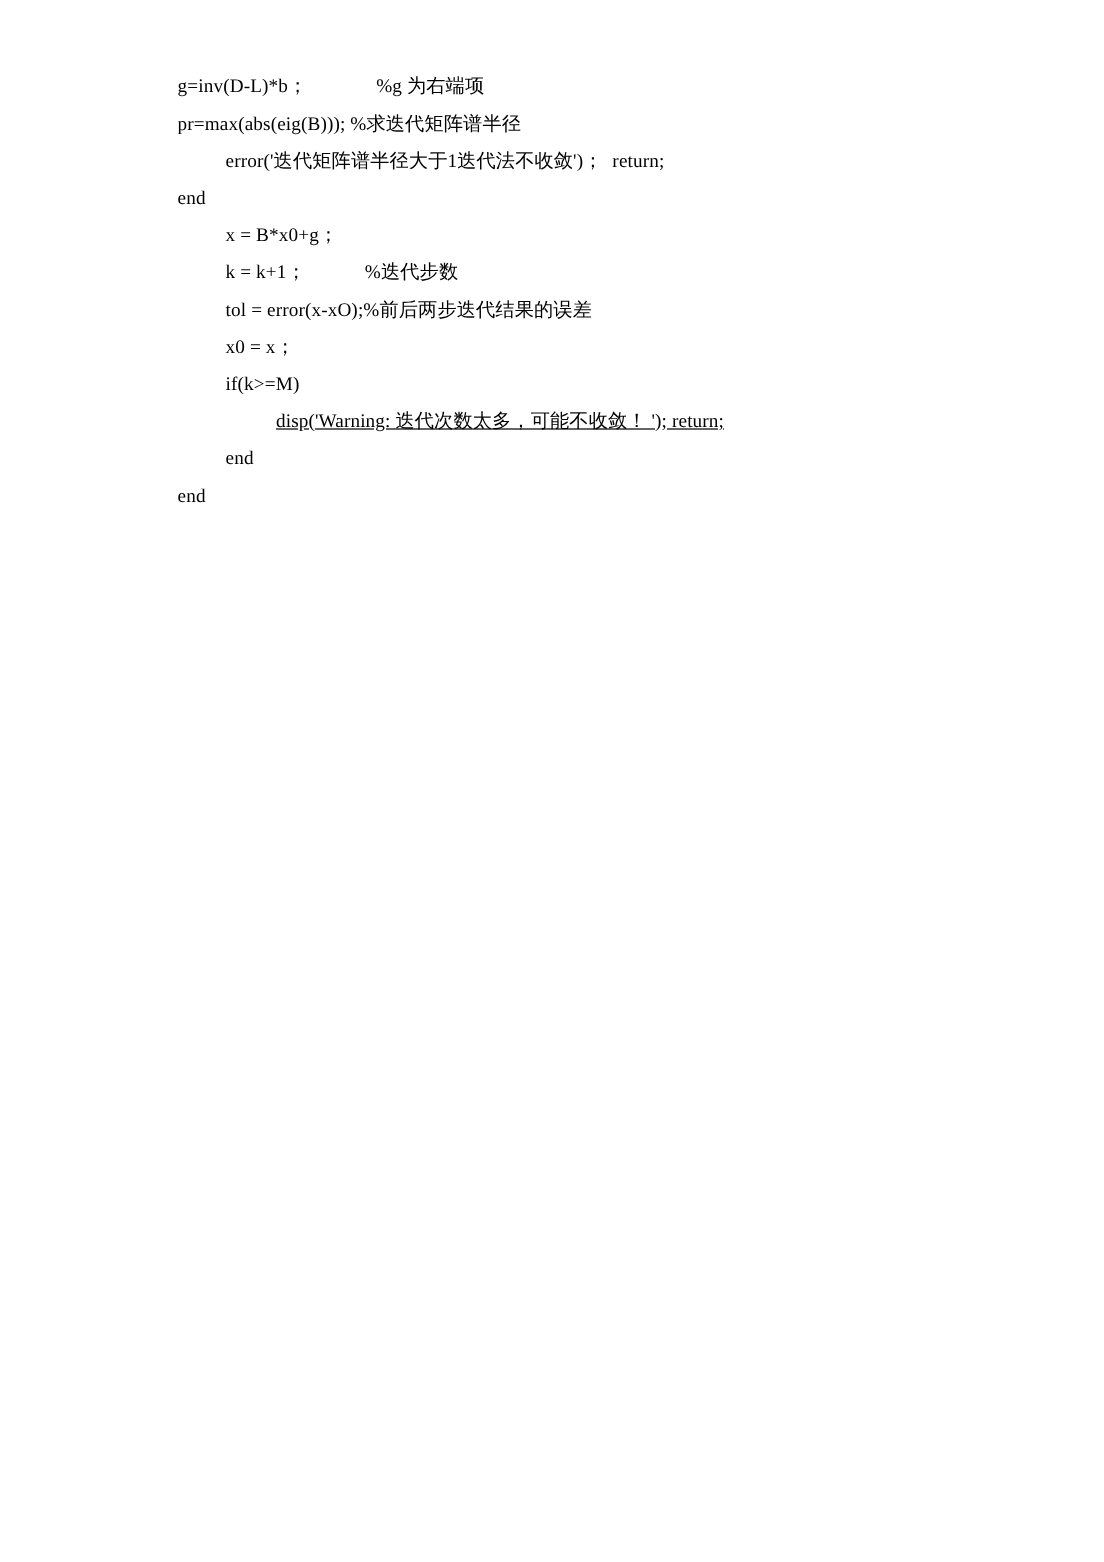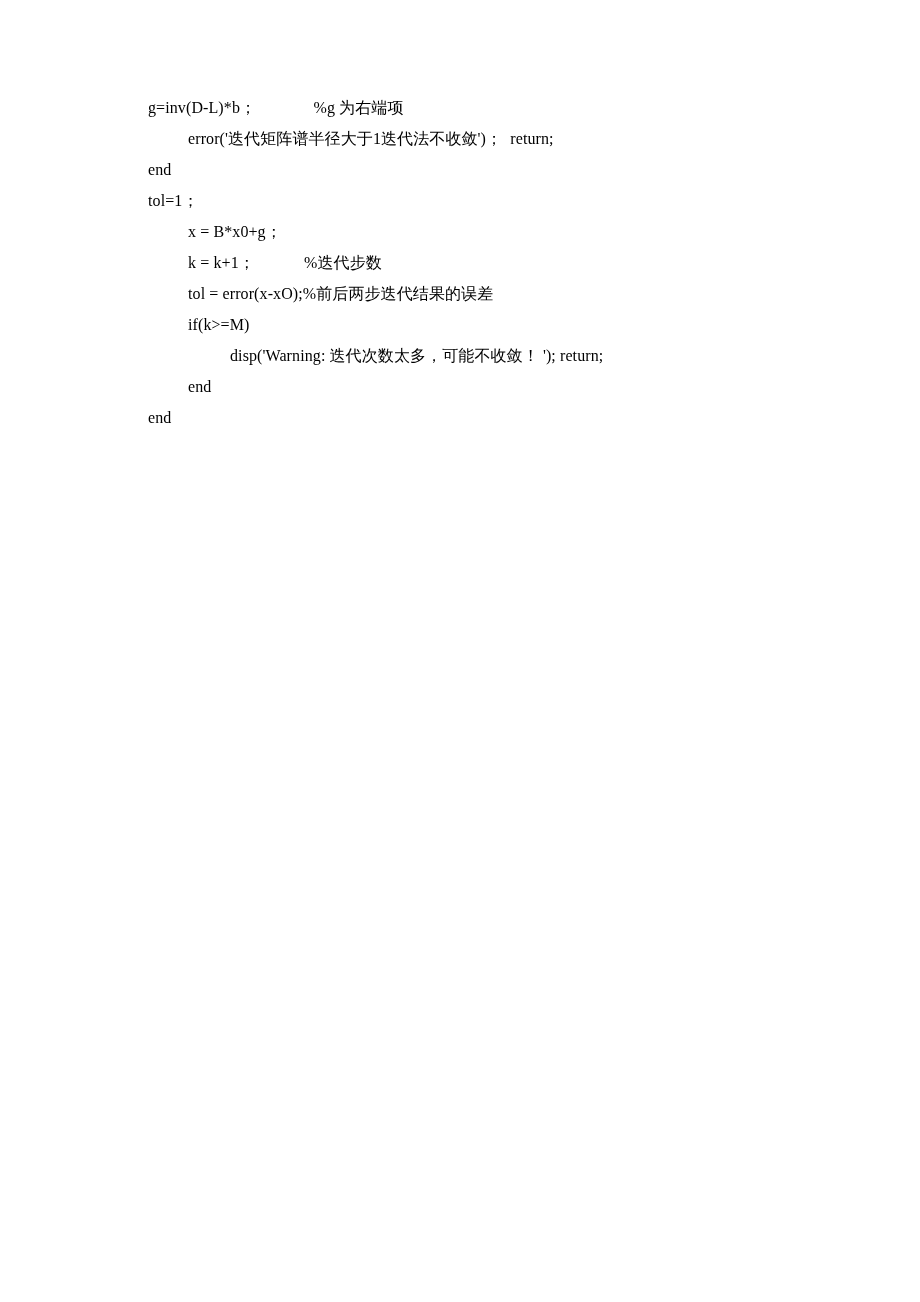--- a/index.html
+++ b/index.html
@@ -6,39 +6,40 @@
     margin: 0;
     padding: 0;
     width: 920px;
     height: 1302px;
     background: #ffffff;
     font-family: "Times New Roman", "SimSun", serif;
     font-size: 16px;
     color: #000000;
   }
   .page {
-    padding: 92px 140px 0 148px;
+    padding: 57px 140px 0 148px;
     box-sizing: border-box;
   }
   .line {
     line-height: 31px;
     white-space: pre;
     letter-spacing: 0.1px;
   }
   .i1 { padding-left: 40px; }
-  .i2 { padding-left: 82px; }
+  .i2 { padding-left: 82px; text-decoration: underline; }
 </style>
 </head>
 <body>
 
 <div class="page">
   <div class="line">g=inv(D-L)*b；              %g 为右端项</div>
+  <div class="line">pr=max(abs(eig(B))); %求迭代矩阵谱半径</div>
   <div class="line i1">error('迭代矩阵谱半径大于1迭代法不收敛')；  return;</div>
   <div class="line">end</div>
-  <div class="line">tol=1；</div>
   <div class="line i1">x = B*x0+g；</div>
   <div class="line i1">k = k+1；            %迭代步数</div>
   <div class="line i1">tol = error(x-xO);%前后两步迭代结果的误差</div>
+  <div class="line i1">x0 = x；</div>
   <div class="line i1">if(k&gt;=M)</div>
   <div class="line i2">disp('Warning: 迭代次数太多，可能不收敛！ '); return;</div>
   <div class="line i1">end</div>
   <div class="line">end</div>
 </div>
 
 </body></html>

